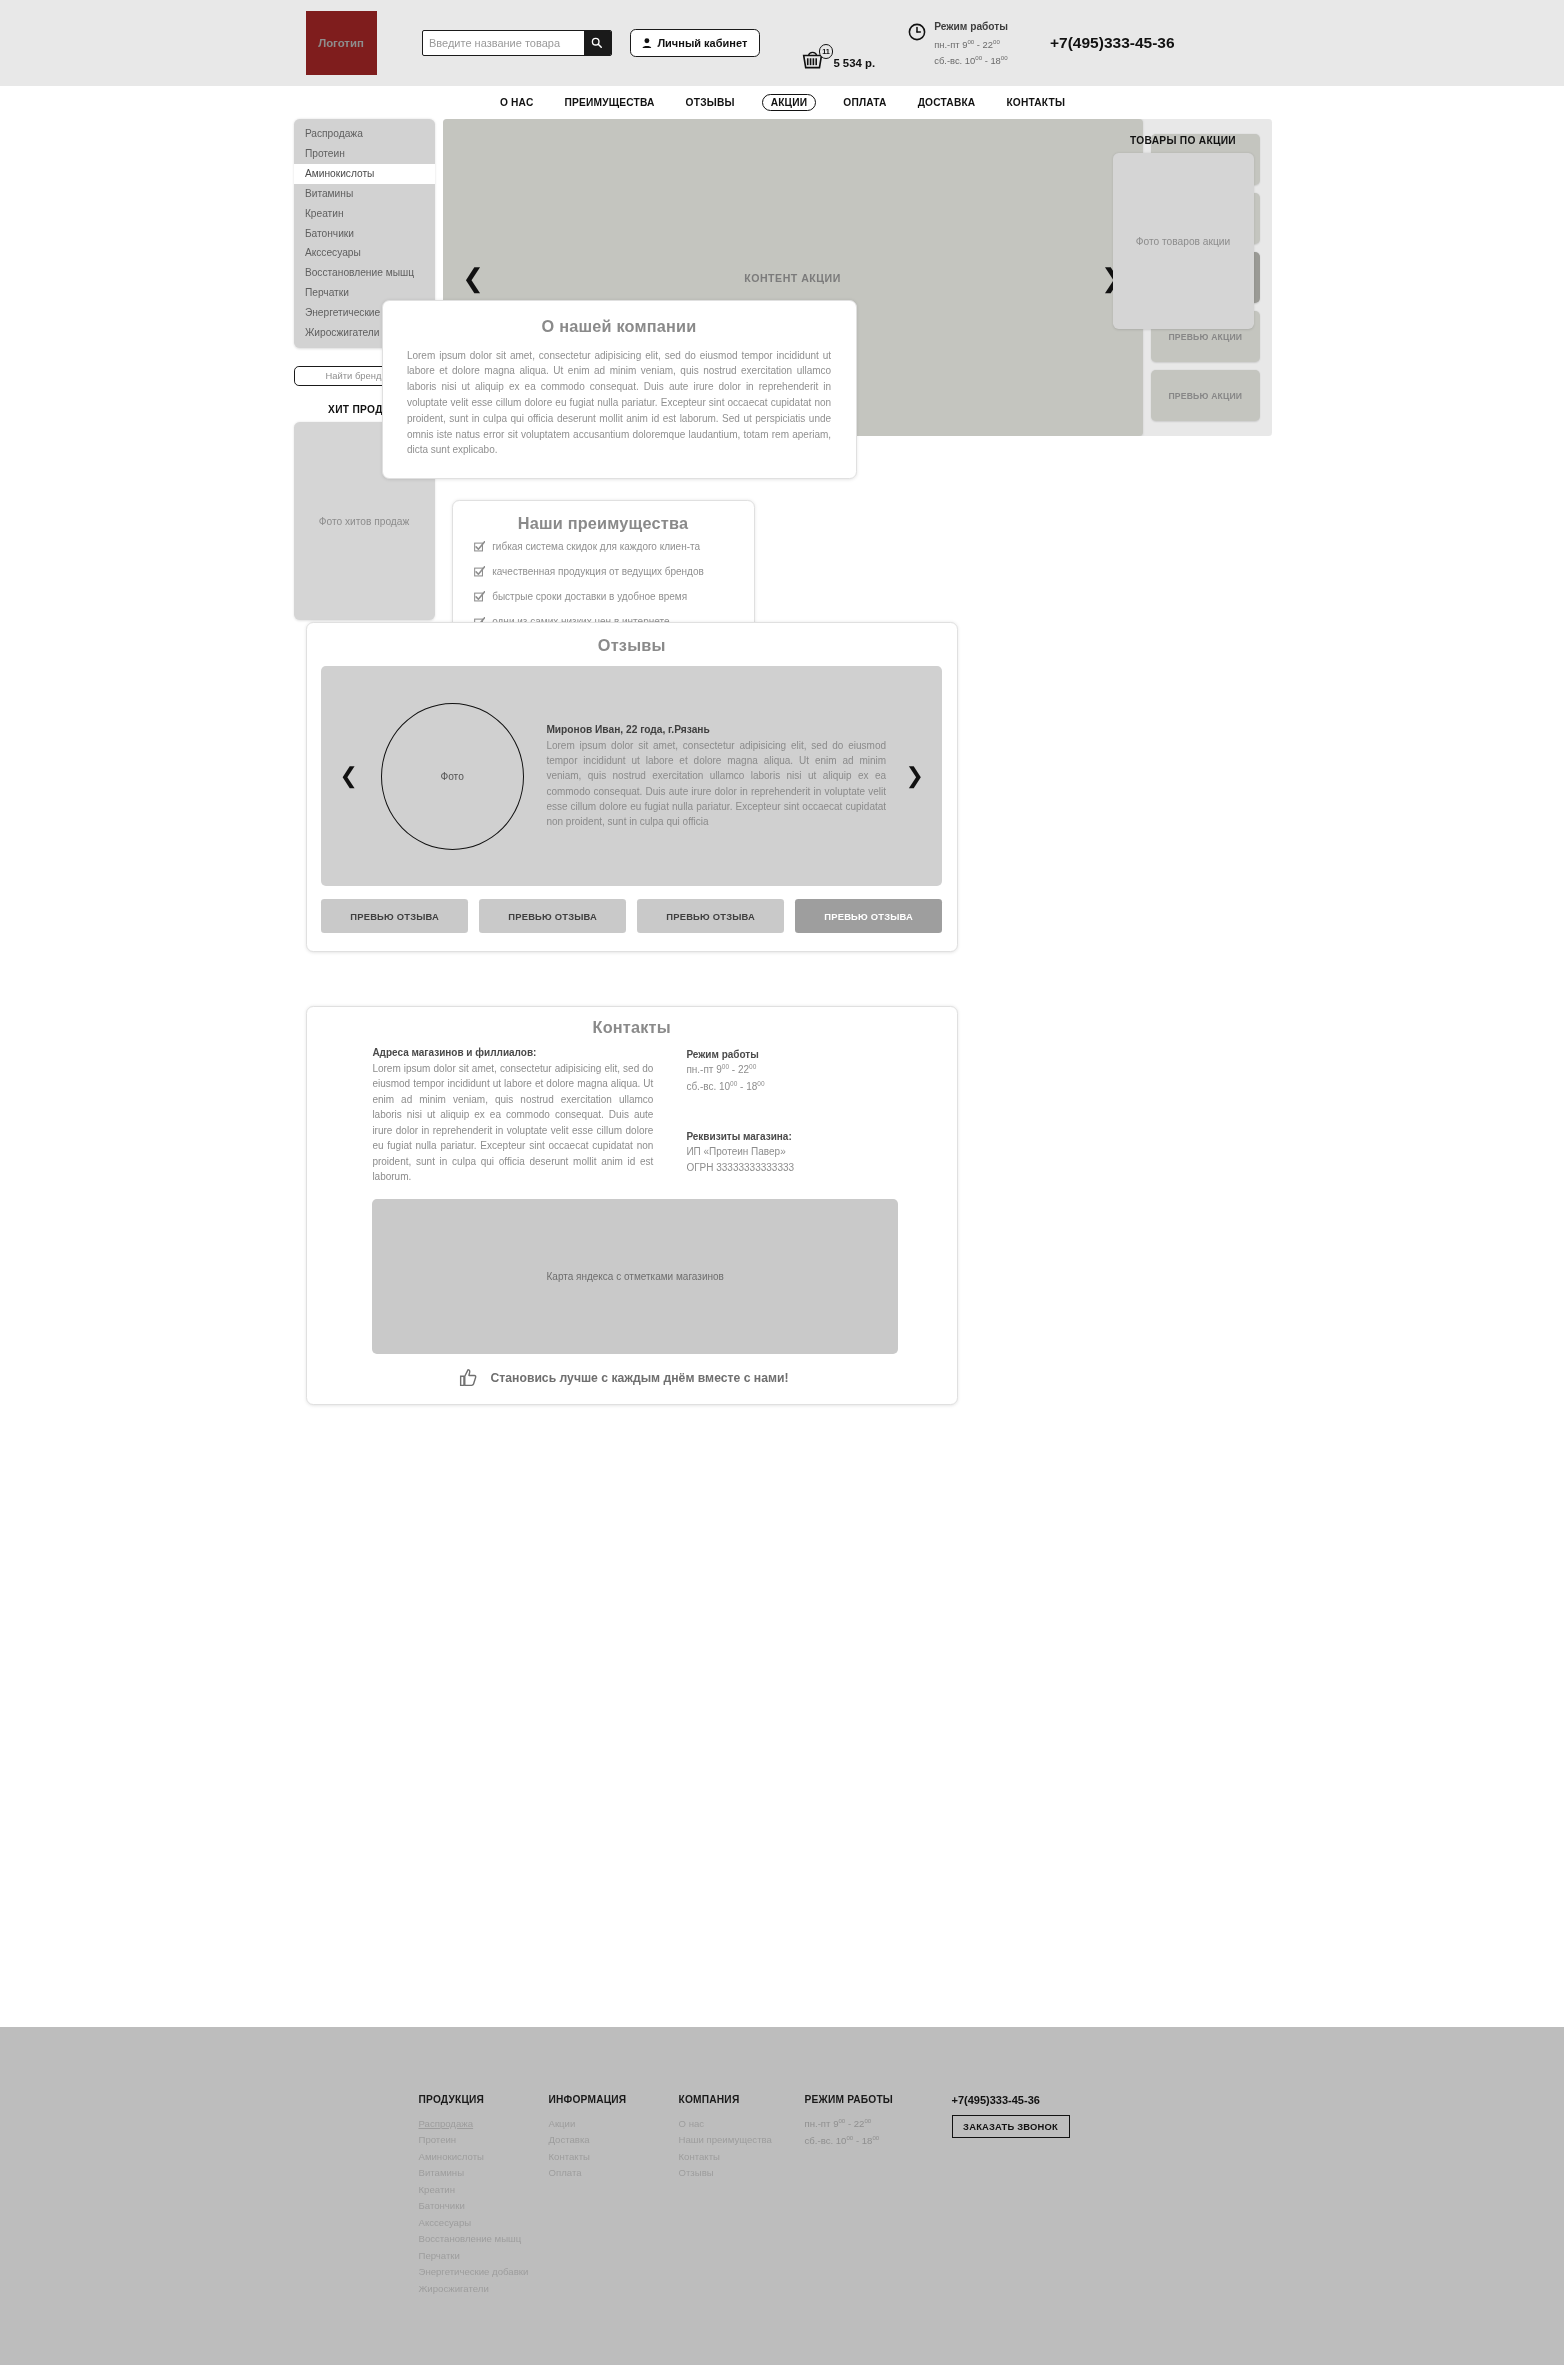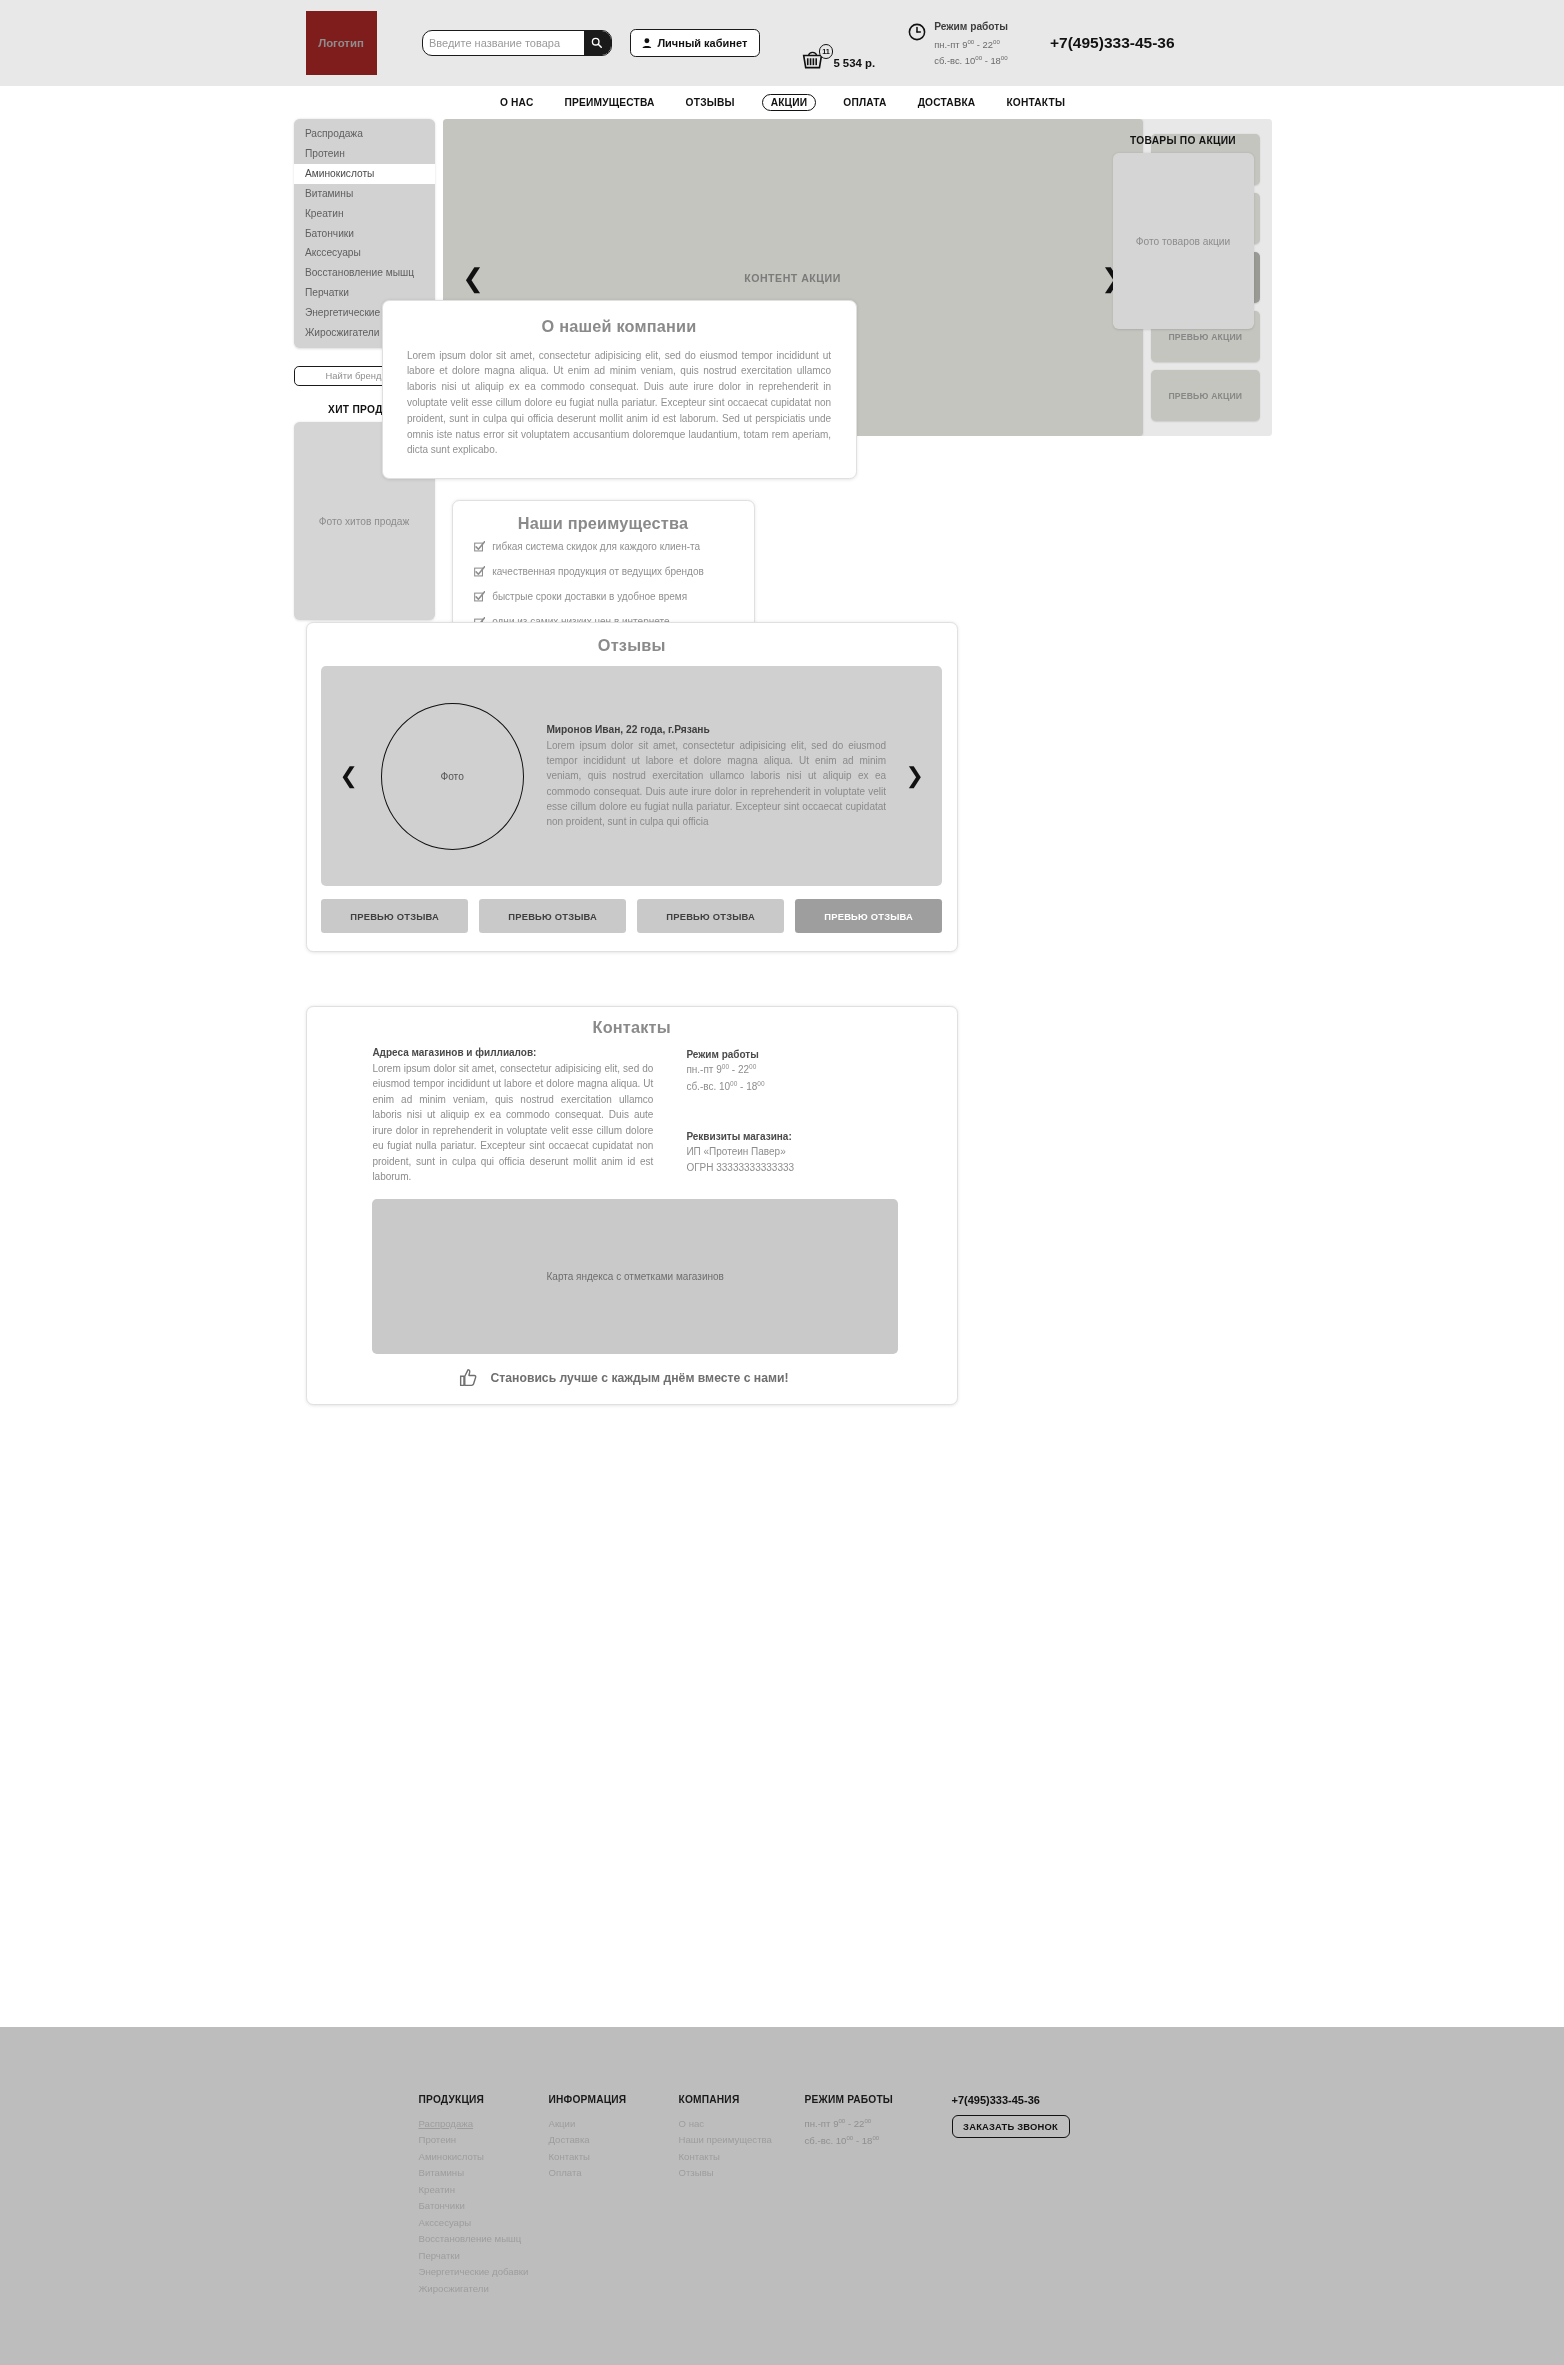--- a/index.html
+++ b/index.html
@@ -24,21 +24,21 @@
   .logo-box {
     width: 71px; height: 64px;
     background: #7f1d1d;
     display: flex; align-items: center; justify-content: center;
     color: #8e8e8e; font-weight: bold; font-size: 11.4px;
     flex: 0 0 auto;
   }
   .search-wrap {
     margin-left: 45px;
     width: 190px; height: 26px;
-    border: 1.2px solid #1a1a1a; border-radius: 10px;
+    border: 1.2px solid #1a1a1a; border-radius: 2px;
     display: flex; overflow: hidden;
     background: #fff; flex: 0 0 auto;
   }
   .search-input {
     flex: 1; height: 100%; border: none; outline: none;
     padding: 0 6.5px; font-size: 11px; color: #888;
     font-family: "Liberation Sans", sans-serif; background: transparent;
   }
   .search-input::placeholder { color: #9a9a9a; }
   .search-btn {
@@ -304,21 +304,21 @@
   .fcol-link {
     font-size: 9.6px; color: #9d9d9d; line-height: 1.72; cursor: pointer;
   }
   .fcol-link.underline { text-decoration: underline; }
   .fsched-row { font-size: 9.6px; color: #8f8f8f; line-height: 1.75; }
   .fsched-row sup { font-size: 6.1px; vertical-align: super; }
   .fphone { font-size: 11px; font-weight: bold; color: #111; margin-bottom: 9px; }
   .call-btn {
     display: inline-flex; align-items: center; justify-content: center;
     height: 23px; padding: 0 10.6px;
-    border: 1.1px solid #111; border-radius: 6px; background: transparent;
+    border: 1.1px solid #111; border-radius: 0; background: transparent;
     font-size: 9.4px; font-weight: bold; color: #111; cursor: pointer;
     letter-spacing: 0.2px; font-family: "Liberation Sans", sans-serif;
   }
 </style>
 </head>
 <body>
 
 <div class="header">
   <div class="header-inner">
 

